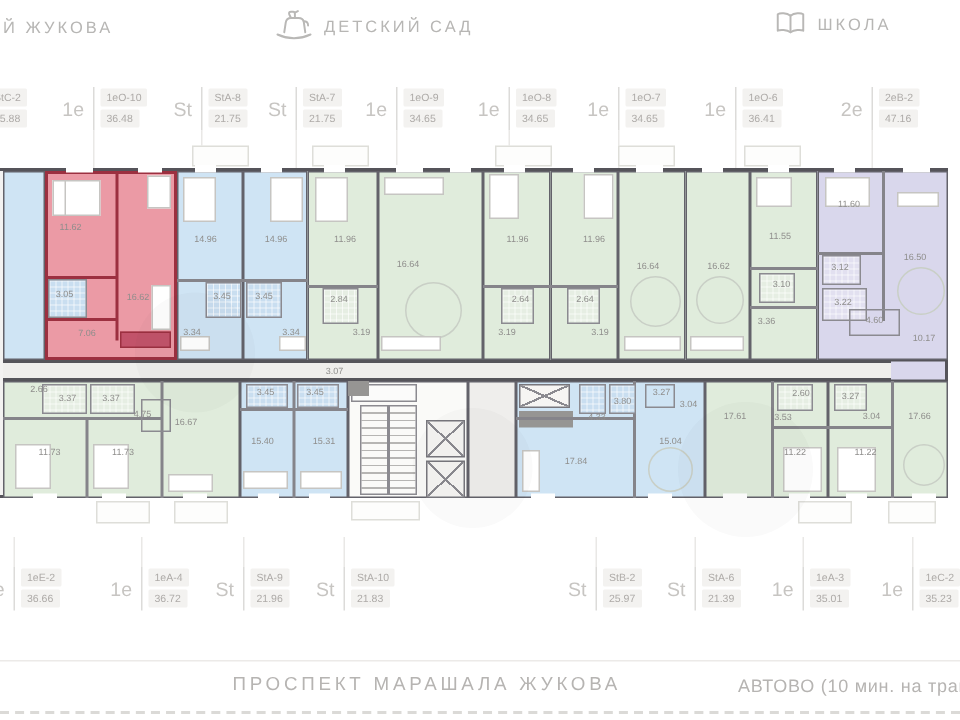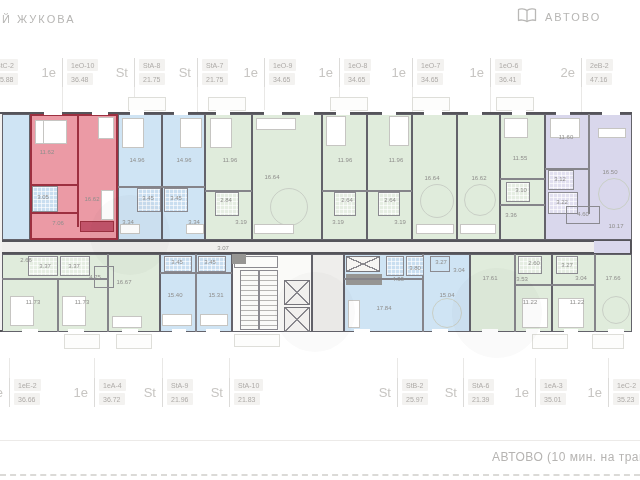--- a/index.html
+++ b/index.html
@@ -52,28 +52,40 @@
   .hair{position:absolute;background:#eceae8;height:1px;width:100%;}
 </style>
 </head>
 <body>
 
 <div class="screen">
 
   <div class="landmark" style="left:2px;top:13px">
     <span>Й ЖУКОВА</span>
   </div>
+  <div class="landmark" style="left:183px;top:5px">
+    <span>
+      <svg width="26" height="23" viewBox="0 0 26 23" fill="none" stroke="#b9b8b6" stroke-width="1.3" stroke-linecap="round" stroke-linejoin="round">
+        <path d="M2 18 Q13 23 24 18"></path>
+        <path d="M6.5 16.5 L7.5 10 Q8 7 11 7 L16 7 Q19 7 19.5 9.5 L20.5 16.5"></path>
+        <path d="M11 7 L9.8 4.5 Q9.3 2.8 11 2.8 L12.4 2.8 Q13.6 2.8 13.6 4.4 L13.6 7"></path>
+        <path d="M13.6 3.4 L15.6 2.4"></path>
+        <path d="M19.5 9.2 Q22.4 9.2 22.4 12"></path>
+      </svg>
+    </span>
+    <span>ДЕТСКИЙ САД</span>
+  </div>
   <div class="landmark" style="left:516px;top:7px">
     <span>
       <svg width="22" height="17" viewBox="0 0 22 17" fill="none" stroke="#b9b8b6" stroke-width="1.3" stroke-linecap="round" stroke-linejoin="round">
         <path d="M11 3.5 C8.5 1.5 4 1.5 2.5 2.5 L2.5 13.5 C4 12.7 8.5 12.7 11 14.5 C13.5 12.7 18 12.7 19.5 13.5 L19.5 2.5 C18 1.5 13.5 1.5 11 3.5 Z"></path>
         <path d="M11 3.5 L11 14.5"></path>
       </svg>
     </span>
-    <span>АВТОВО</span>
+    <span>ШКОЛА</span>
   </div>
 
   <div class="a row-top" style="left:0;top:58px;width:640px;height:0">
 
       <div class="ulabel" style="left: -13px;">
 
         <div class="boxes">
           <div class="box">StC-2</div>
           <div class="box">25.88</div>
         </div>
@@ -518,16 +530,17 @@
         <div class="type">1е</div>
         <div class="boxes">
           <div class="box">1еС-2</div>
           <div class="box">35.23</div>
         </div>
         <div class="leader"></div>
       </div>
     </div>
 
   <div class="hair" style="top:440px"></div>
+  <div class="street-name" style="left:155px;top:449px">ПРОСПЕКТ МАРАШАЛА ЖУКОВА</div>
   <div class="metro" style="left:492px;top:450px">АВТОВО (10 мин. на трансп</div>
   <div class="dash" style="top:474px;left:0"></div>
 
 </div>
 
 </body></html>

